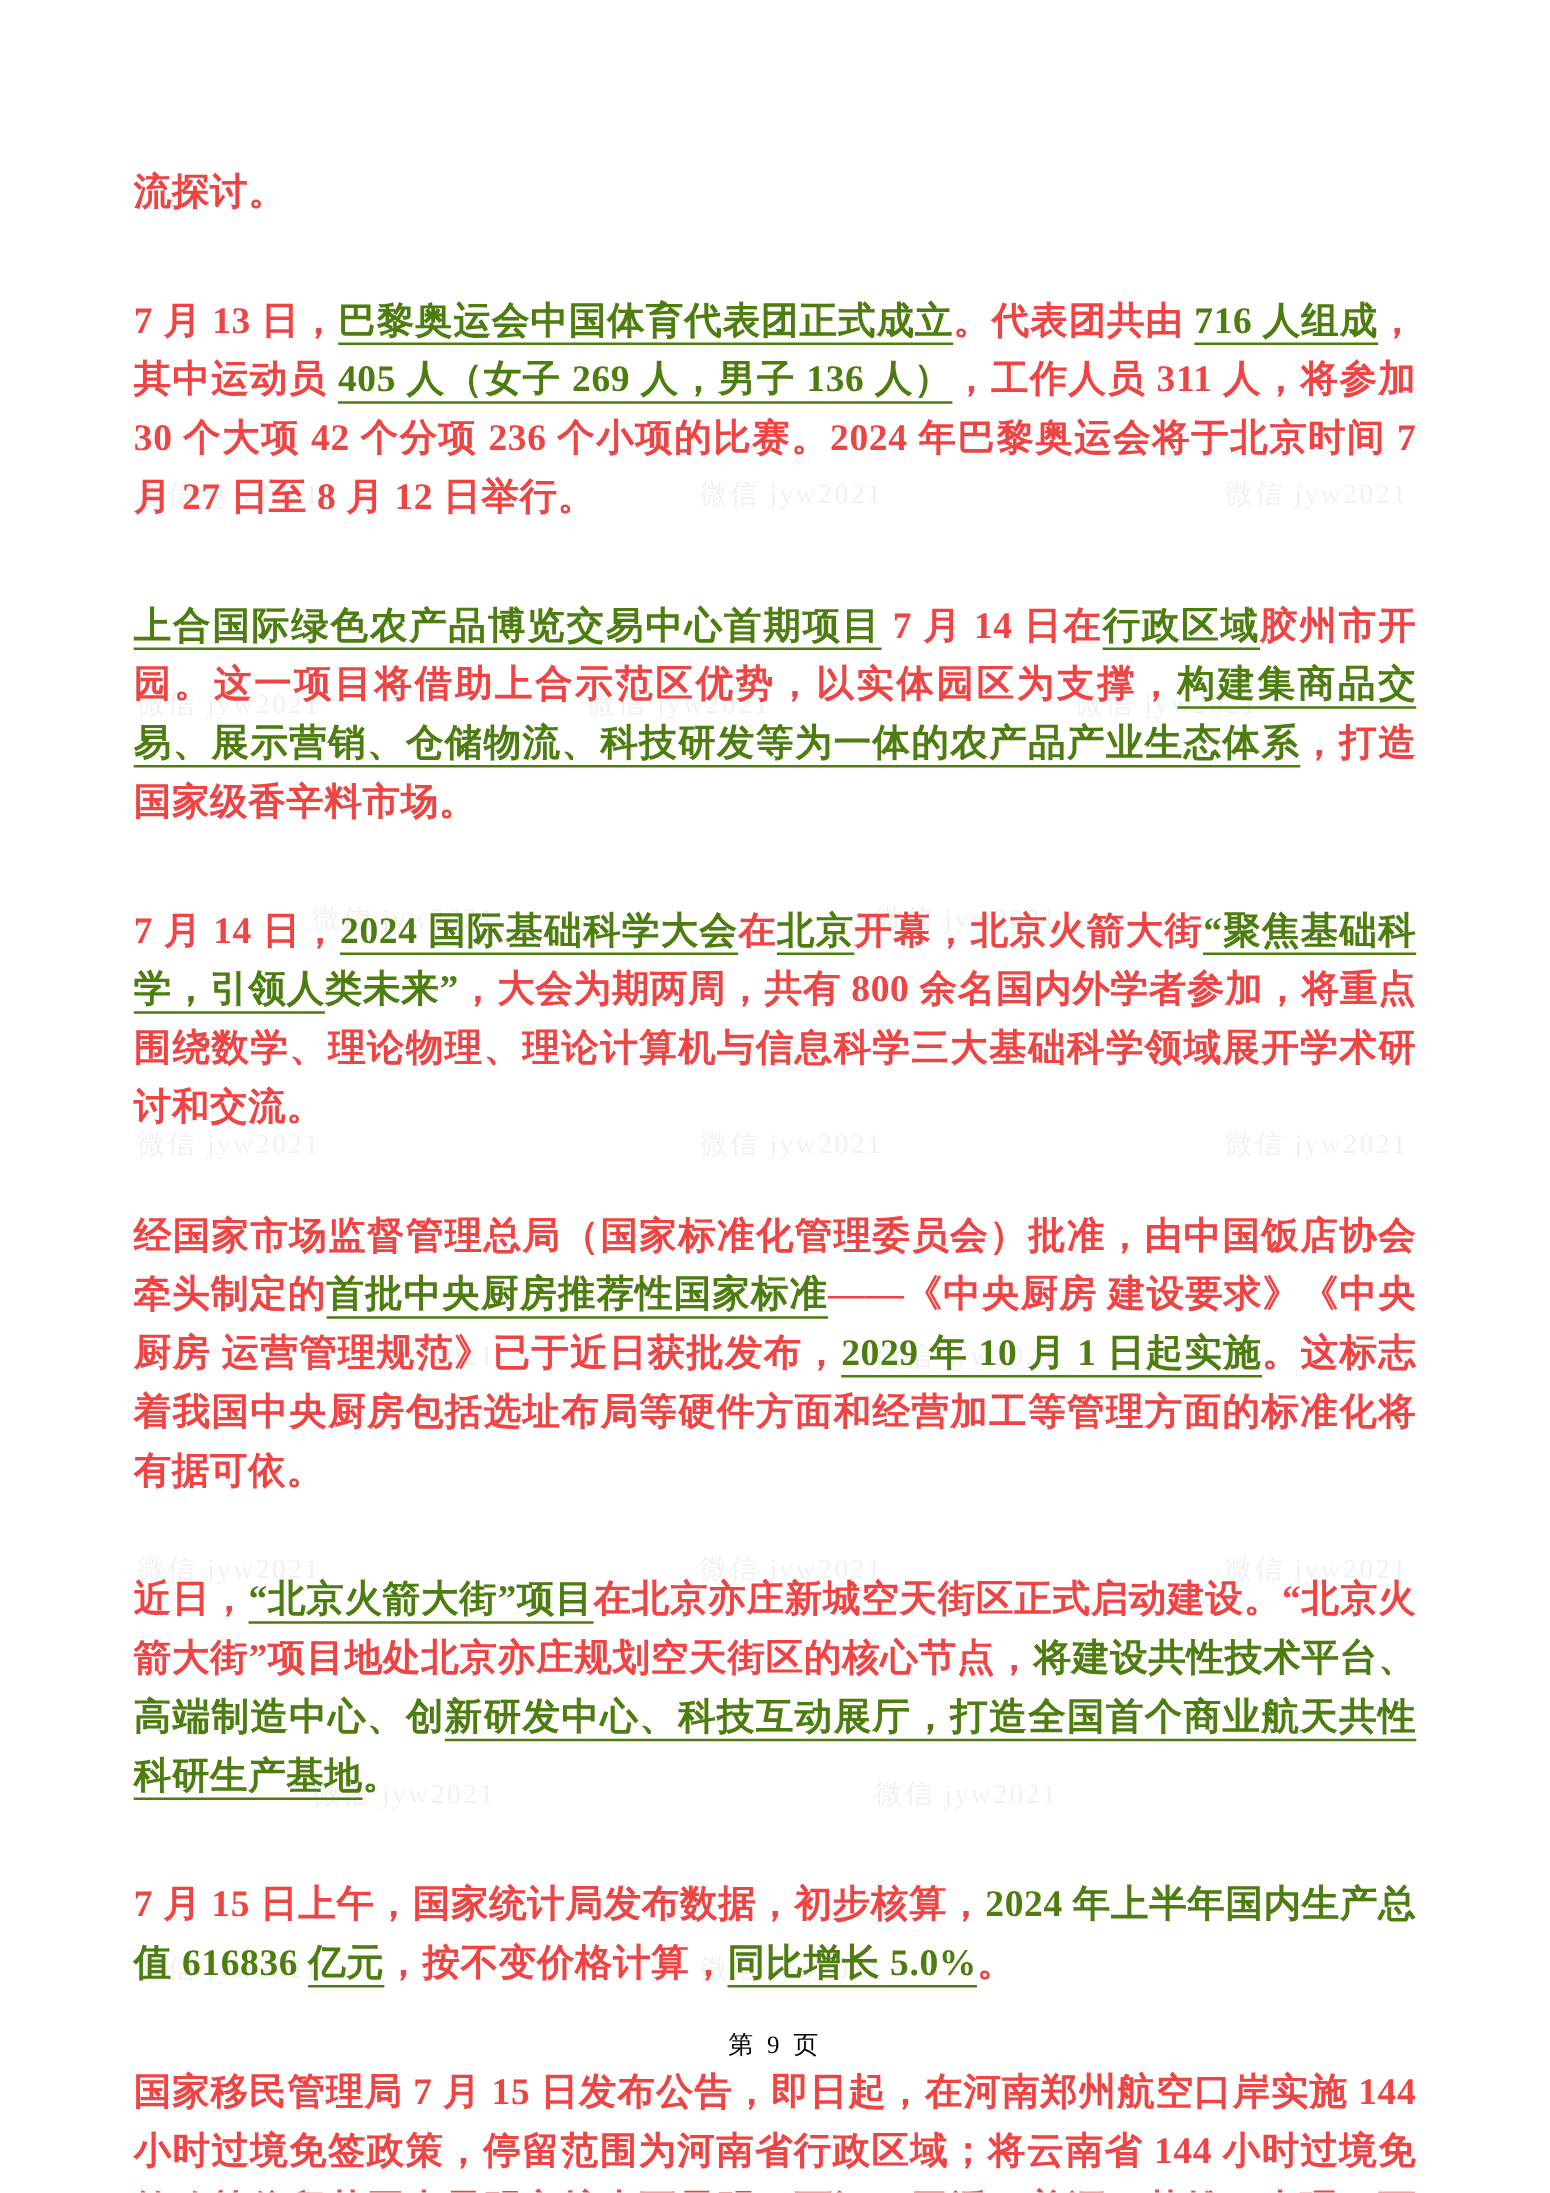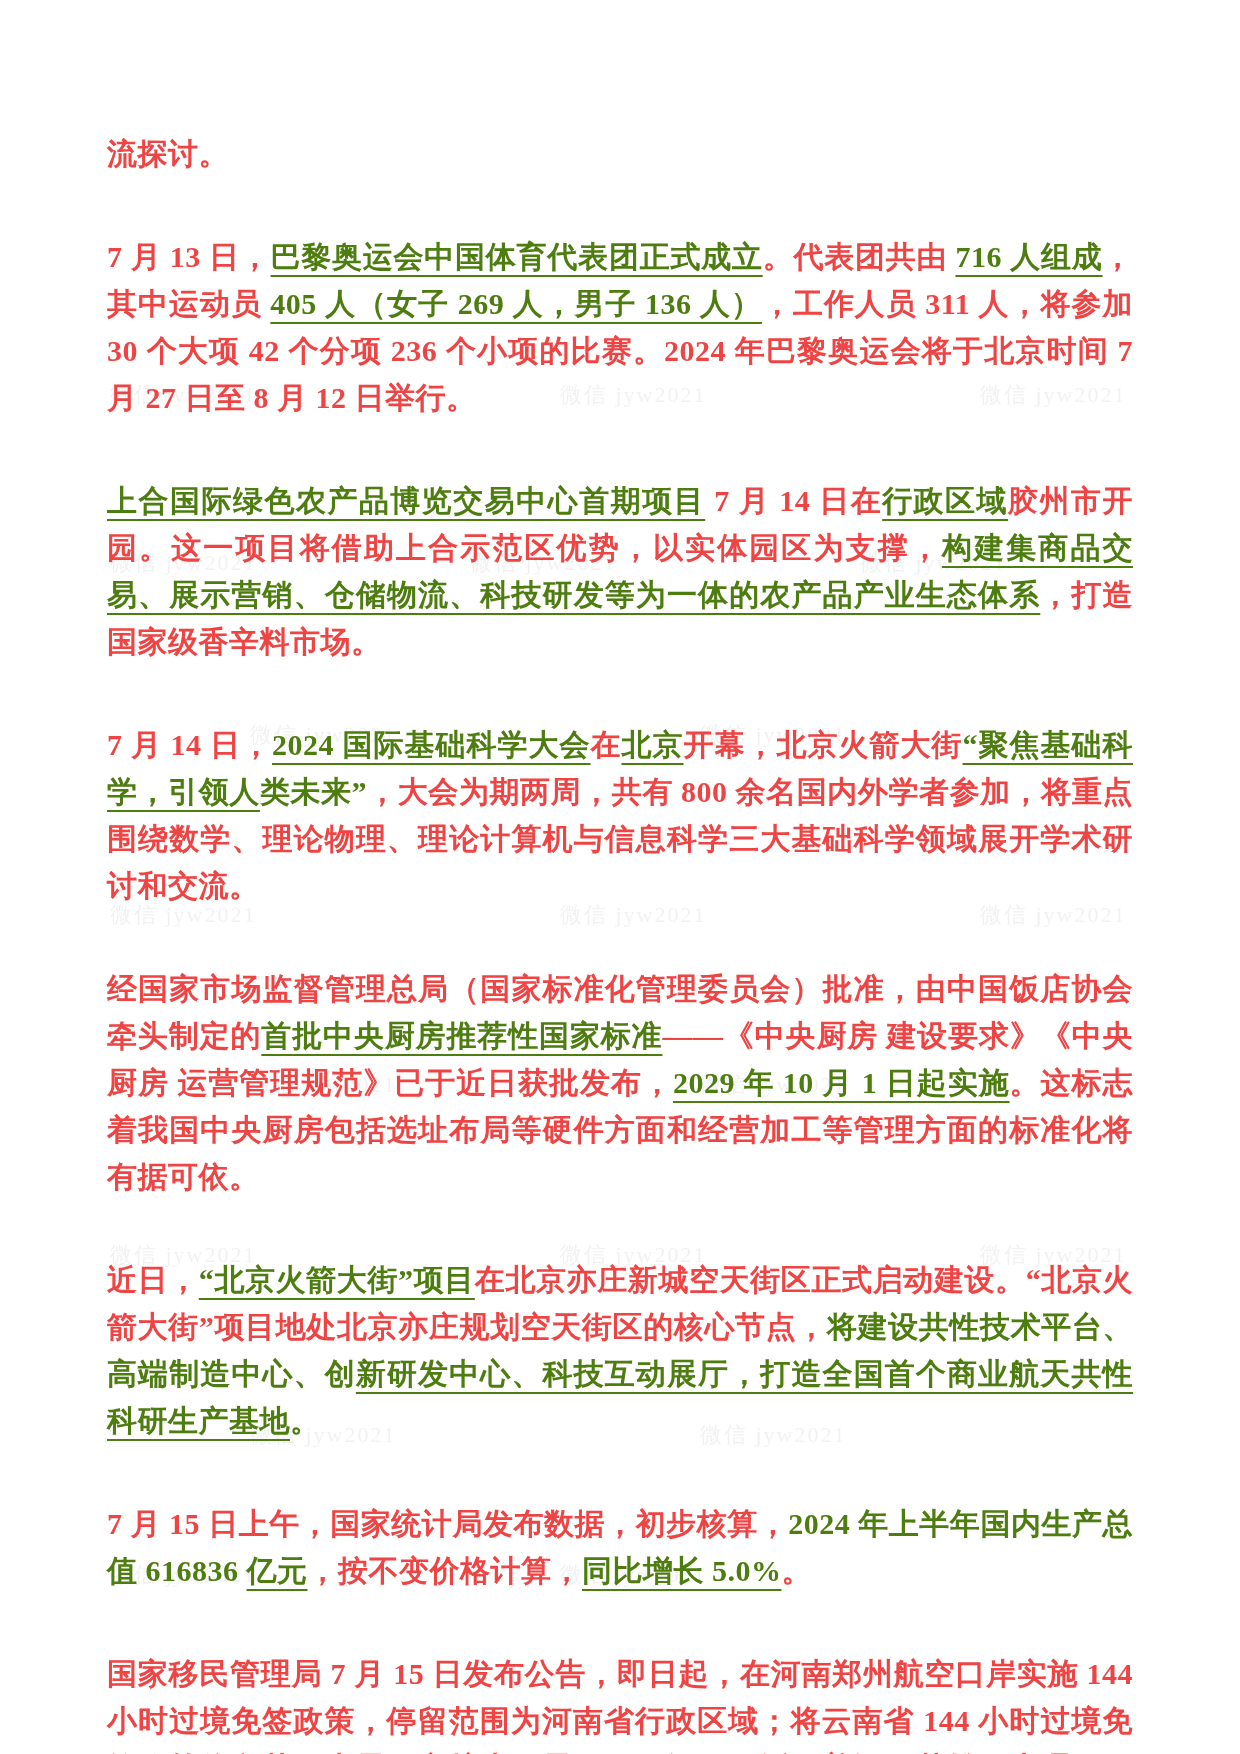--- a/index.html
+++ b/index.html
@@ -99,13 +99,16 @@
   <main class="content" id="content">
       <p class="para"><span class="t-black">流探讨。</span></p>
       <p class="para"><span class="t-black">7 月 13 日，</span><span class="t-red t-underline">巴黎奥运会中国体育代表团正式成立</span><span class="t-black">。代表团共由 </span><span class="t-red t-underline">716 人组成</span><span class="t-black">，其中运动员 </span><span class="t-red t-underline">405 人（女子 269 人，男子 136 人）</span><span class="t-black">，工作人员 311 人，将参加 30 个大项 42 个分项 236 个小项的比赛。2024 年巴黎奥运会将于北京时间 7 月 27 日至 8 月 12 日举行。</span></p>
       <p class="para"><span class="t-red t-underline">上合国际绿色农产品博览交易中心首期项目</span><span class="t-black"> 7 月 14 日在</span><span class="t-red t-underline">行政区域</span><span class="t-black">胶州市开园。这一项目将借助上合示范区优势，以实体园区为支撑，</span><span class="t-red t-underline">构建集商品交易、展示营销、仓储物流、科技研发等为一体的农产品产业生态体系</span><span class="t-black">，打造国家级香辛料市场。</span></p>
       <p class="para"><span class="t-black">7 月 14 日，</span><span class="t-red t-underline">2024 国际基础科学大会</span><span class="t-black">在</span><span class="t-red t-underline">北京</span><span class="t-black">开幕，北京火箭大街</span><span class="t-red t-underline">“聚焦基础科学，引领人</span><span class="t-red">类未来”</span><span class="t-black">，大会为期两周，共有 800 余名国内外学者参加，将重点围绕数学、理论物理、理论计算机与信息科学三大基础科学领域展开学术研讨和交流。</span></p>
       <p class="para"><span class="t-black">经国家市场监督管理总局（国家标准化管理委员会）批准，由中国饭店协会牵头制定的</span><span class="t-red t-underline">首批中央厨房推荐性国家标准</span><span class="t-black">——《中央厨房 建设要求》《中央厨房 运营管理规范》已于近日获批发布，</span><span class="t-red t-underline">2029 年 10 月 1 日起实施</span><span class="t-black">。这标志着我国中央厨房包括选址布局等硬件方面和经营加工等管理方面的标准化将有据可依。</span></p>
       <p class="para"><span class="t-black">近日，</span><span class="t-red t-underline">“北京火箭大街”项目</span><span class="t-black">在北京亦庄新城空天街区正式启动建设。“北京火箭大街”项目地处北京亦庄规划空天街区的核心节点，</span><span class="t-red">将建设共性技术平台、高端制造中心、创</span><span class="t-red t-underline">新研发中心、科技互动展厅，打造全国首个商业航天共性科研生产基地</span><span class="t-red">。</span></p>
       <p class="para"><span class="t-black">7 月 15 日上午，国家统计局发布数据，初步核算，</span><span class="t-red">2024 年上半年国内生产总值 616836 </span><span class="t-red t-underline">亿元</span><span class="t-black">，按不变价格计算，</span><span class="t-red t-underline">同比增长 5.0%</span><span class="t-black">。</span></p>
       <p class="para"><span class="t-black">国家移民管理局 7 月 15 日发布公告，即日起，在河南郑州航空口岸实施 144 小时过境免签政策，停留范围为河南省行政区域；将云南省 144 小时过境免签政策停留范围由昆明市扩大至昆明、丽江、玉溪、普洱、楚雄、大理、西双版纳、红河、文山等 9 个市（州）行政区域。新增郑州新郑国际机场、丽江三义国际机场和磨憨铁路口岸等 3 个口岸为</span></p>
     </main>
+  <footer class="footer">
+    <span class="page-number">第 9 页</span>
+  </footer>
 </div>
 
 </body></html>

